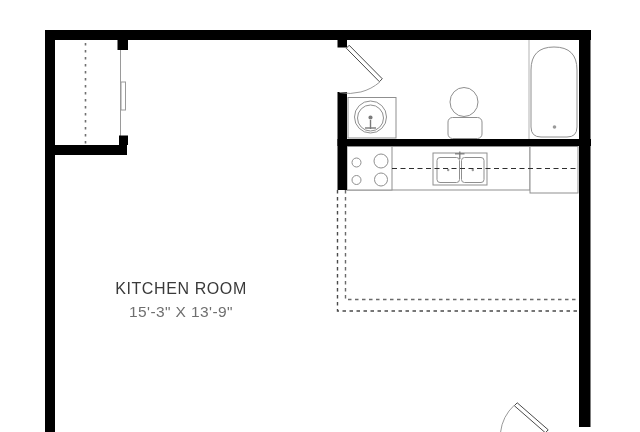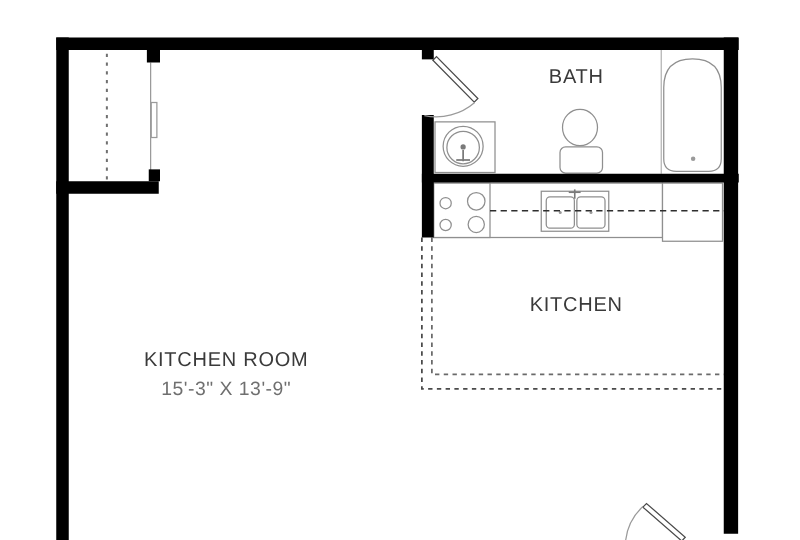--- a/index.html
+++ b/index.html
@@ -93,21 +93,19 @@
       <rect x="337.5" y="139" width="253.5" height="7"></rect>
     </g>
 
     <path d="M346.3 48.2 L349.2 45.3 L382.3 78.8 L379.4 81.7 Z" fill="#ffffff" stroke="#4a4a4a" stroke-width="1"></path>
     <path d="M379.8 82 A47 47 0 0 1 339.5 92.5" fill="none" stroke="#9a9a9a" stroke-width="1"></path>
 
     <path d="M514.3 405.7 L517.2 402.8 L548.2 429.8 L545.4 432.8 Z" fill="#ffffff" stroke="#4a4a4a" stroke-width="1"></path>
     <path d="M514.3 405.2 A44 44 0 0 0 500.5 432.5" fill="none" stroke="#9a9a9a" stroke-width="1"></path>
   </svg>
 
-  <div class="room-label" style="left:411px;top:53px;width:100px;">BATH</div>
 
-  <div class="room-label" style="left:400px;top:236px;width:122px;">KITCHEN</div>
 
   <div class="room-label" style="left:104px;top:280px;width:154px;">KITCHEN ROOM</div>
 
   <div class="room-label dim" style="left:102px;top:303px;width:158px;">15'-3" X 13'-9"</div>
 
 </div>
 
 </body></html>

